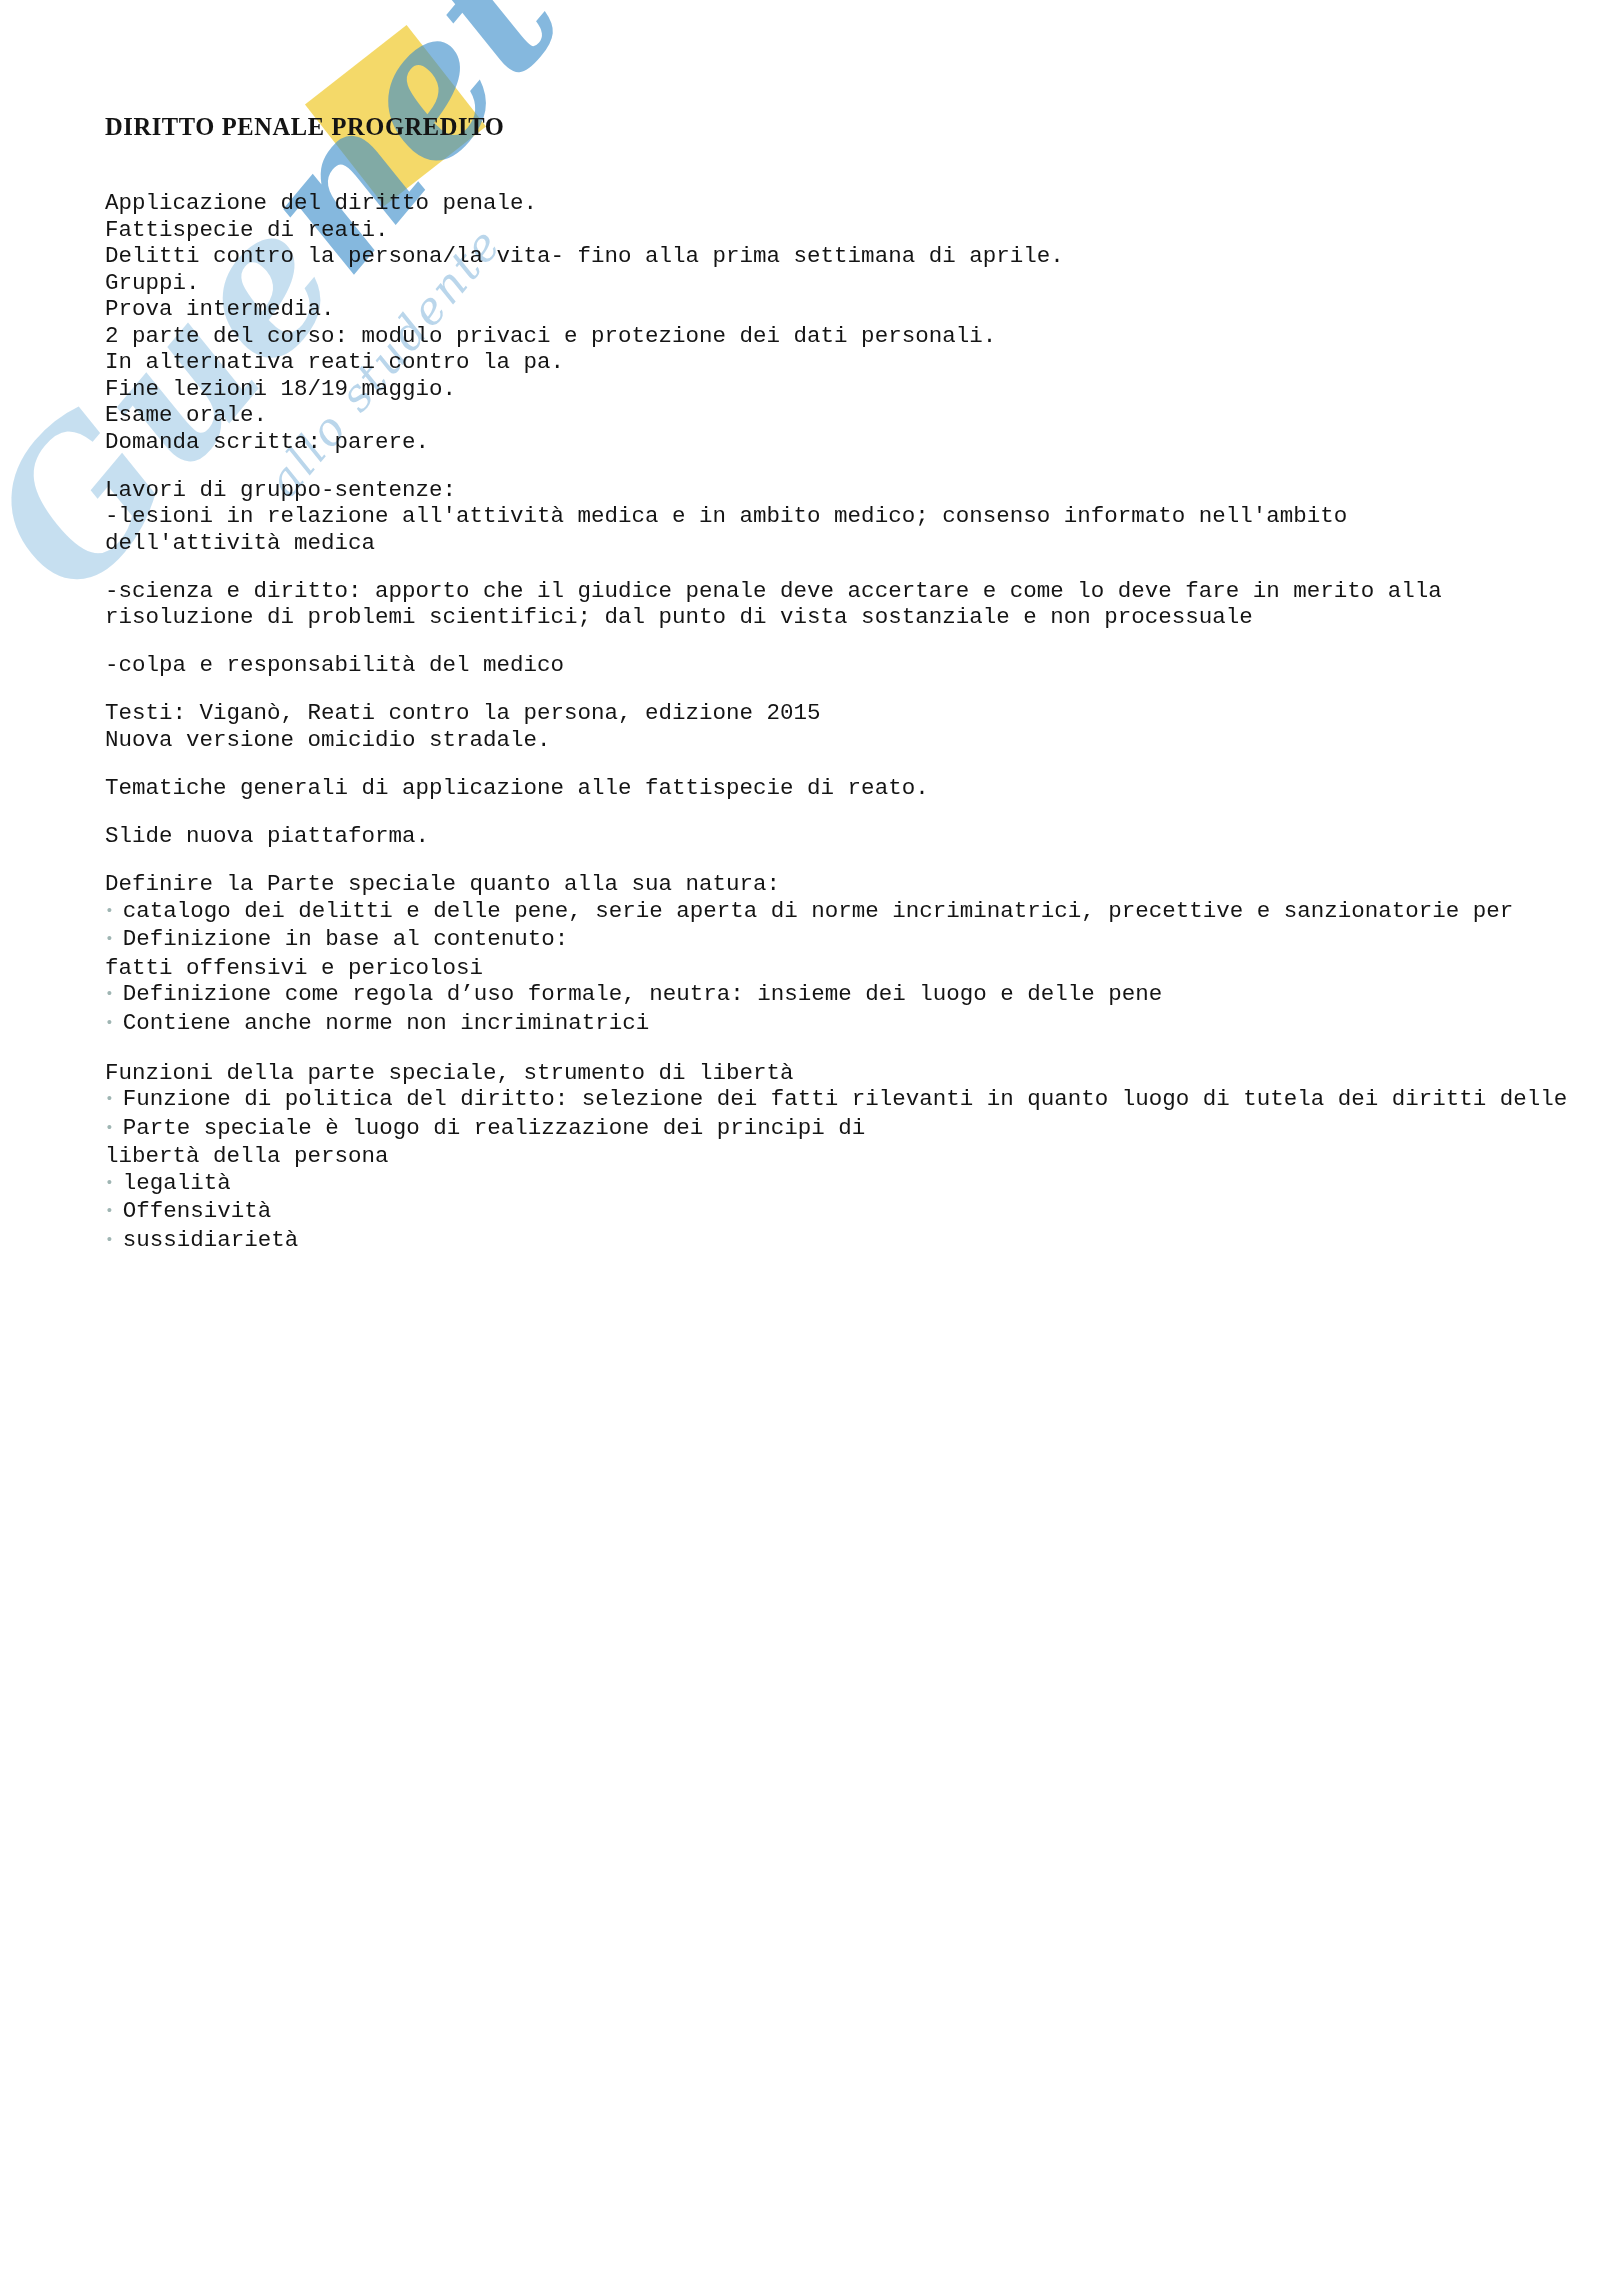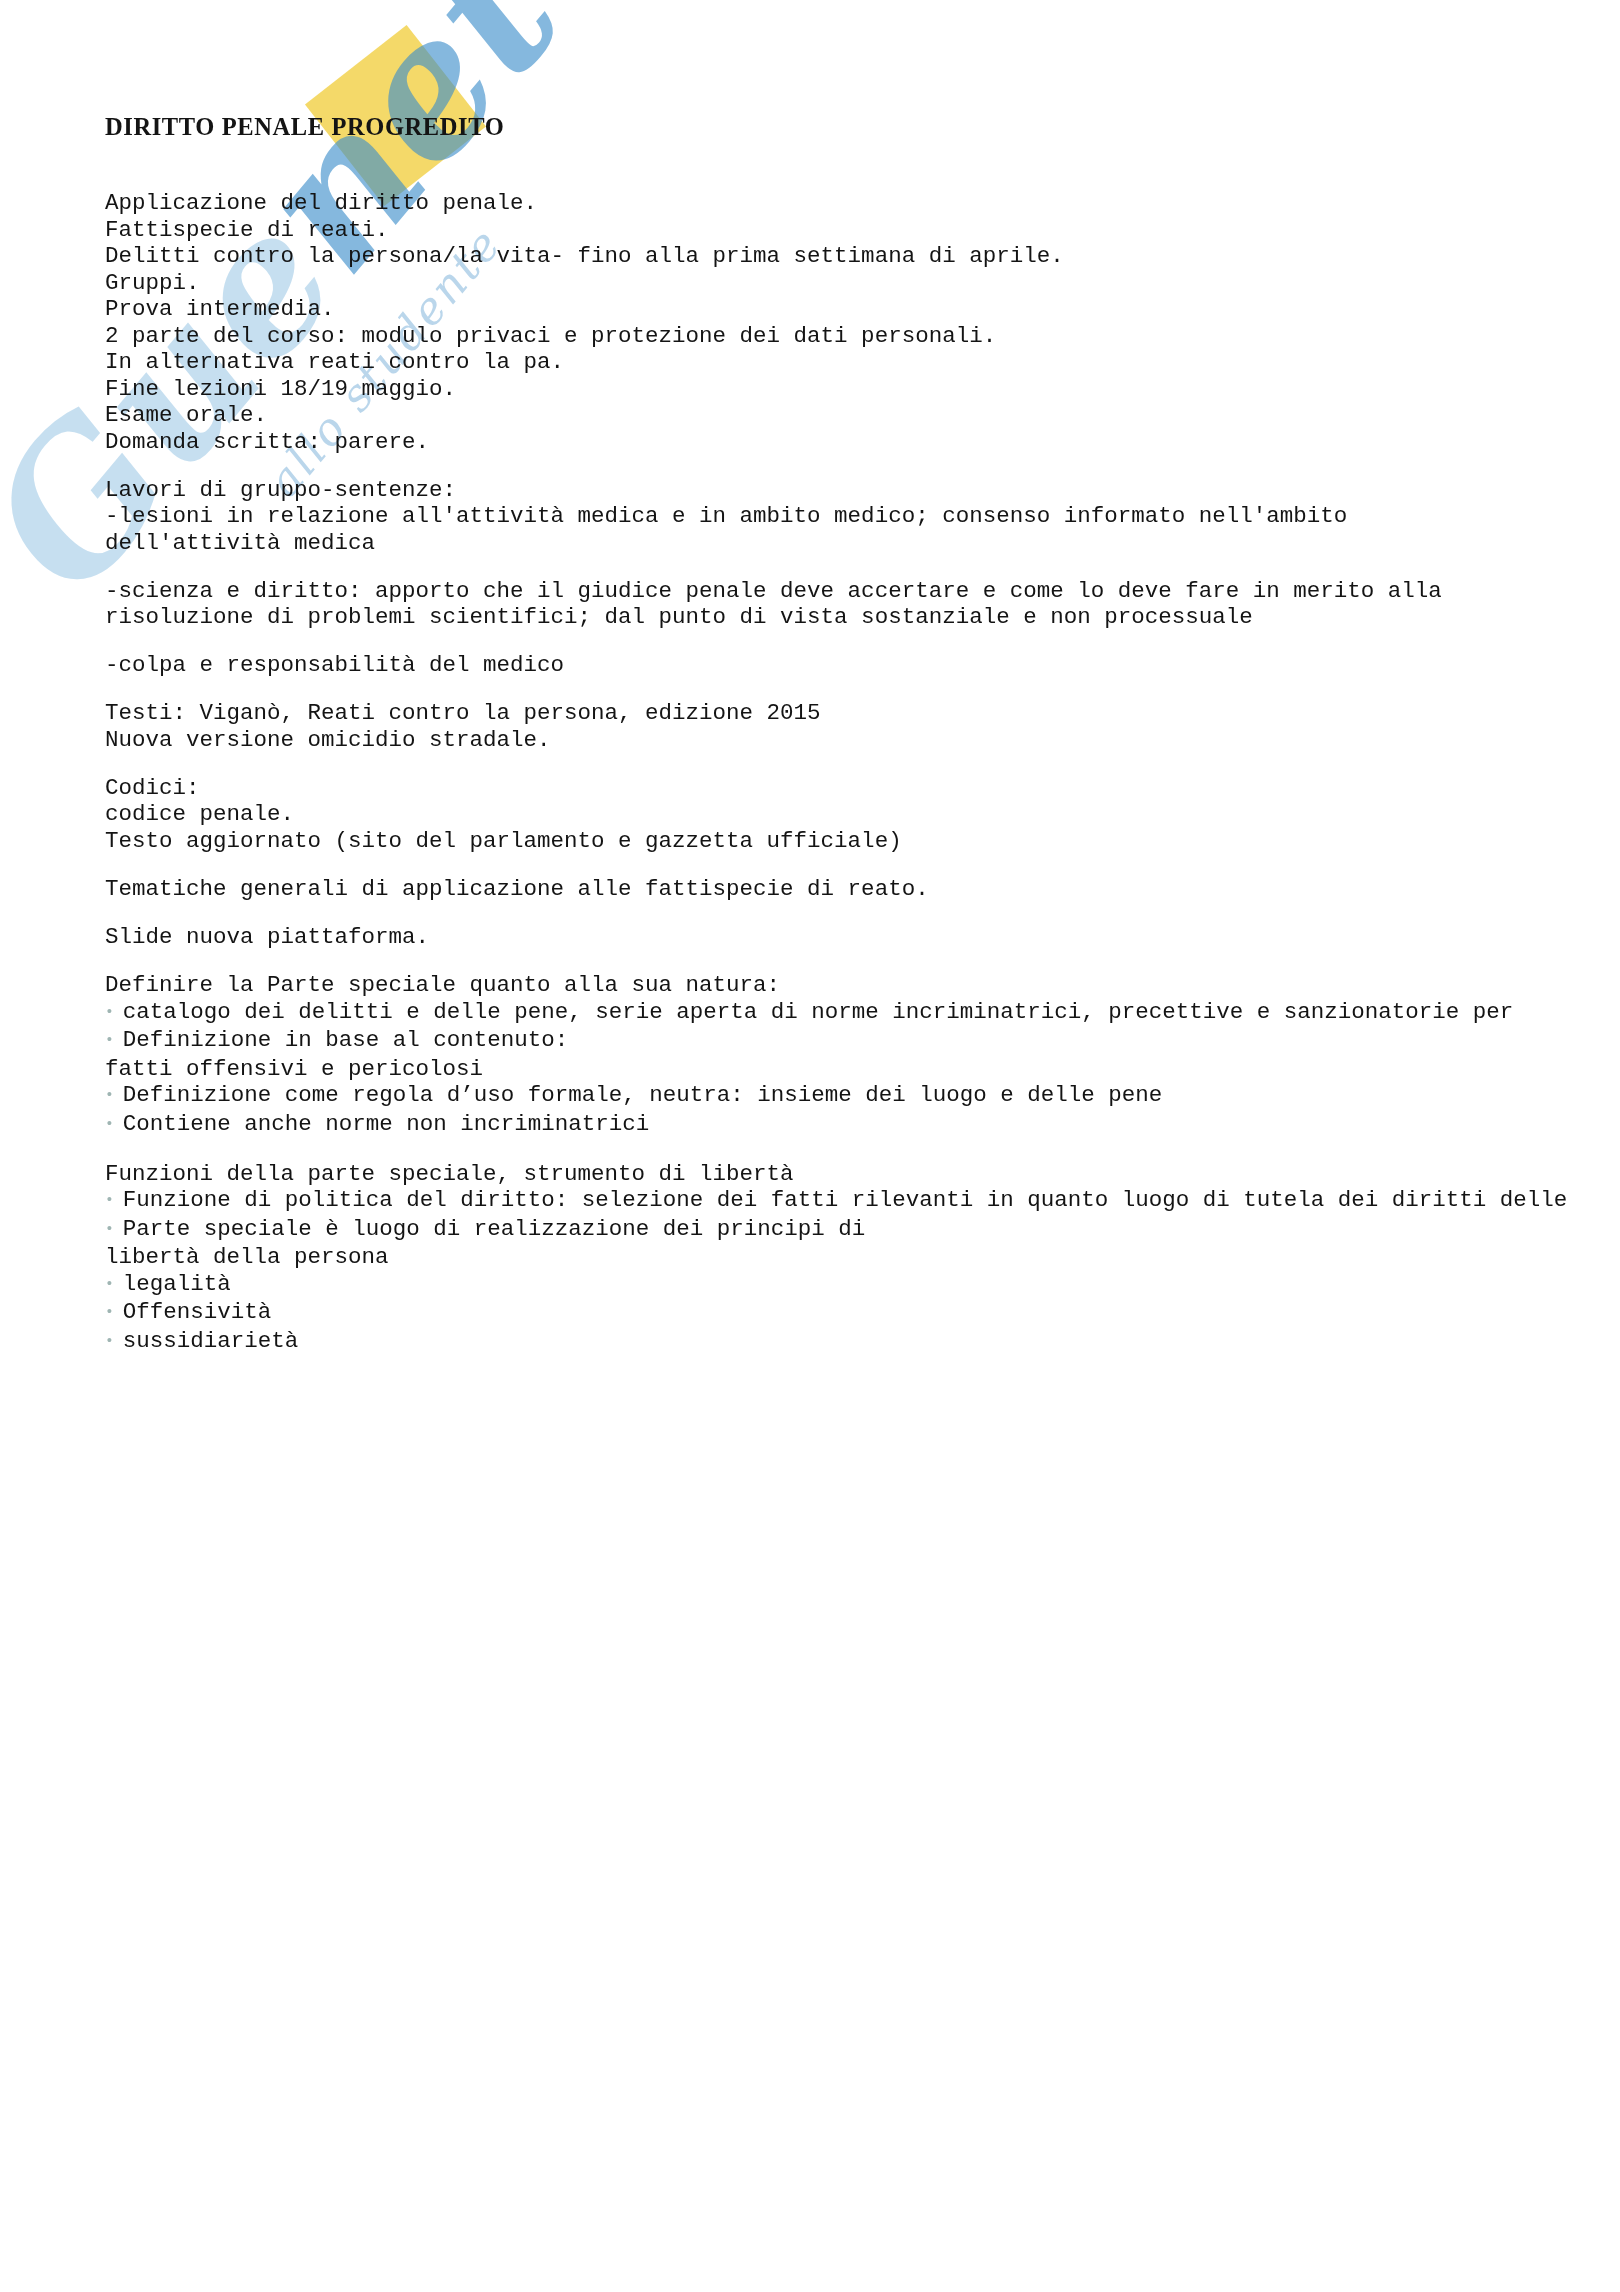--- a/index.html
+++ b/index.html
@@ -118,25 +118,20 @@
           <div class="line"><span>risoluzione di problemi scientifici; dal punto di vista sostanziale e non processuale</span></div>
         </div>
         <div class="para">
           <div class="line"><span>-colpa e responsabilità del medico</span></div>
         </div>
         <div class="para">
           <div class="line"><span>Testi: Viganò, Reati contro la persona, edizione 2015</span></div>
           <div class="line"><span>Nuova versione omicidio stradale.</span></div>
         </div>
         <div class="para">
-          <div class="line"><span>Codici:</span></div>
-          <div class="line"><span>codice penale.</span></div>
-          <div class="line"><span>Testo aggiornato (sito del parlamento e gazzetta ufficiale)</span></div>
-        </div>
-        <div class="para">
           <div class="line"><span>Tematiche generali di applicazione alle fattispecie di reato.</span></div>
         </div>
         <div class="para">
           <div class="line"><span>Slide nuova piattaforma.</span></div>
         </div>
         <div class="para">
           <div class="line"><span>Definire la Parte speciale quanto alla sua natura:</span></div>
           <div class="line"><span class="bullet">•</span><span>catalogo dei delitti e delle pene, serie aperta di norme incriminatrici, precettive e sanzionatorie per</span></div>
           <div class="line"><span class="bullet">•</span><span>Definizione in base al contenuto:</span></div>
           <div class="line"><span>fatti offensivi e pericolosi</span></div>

